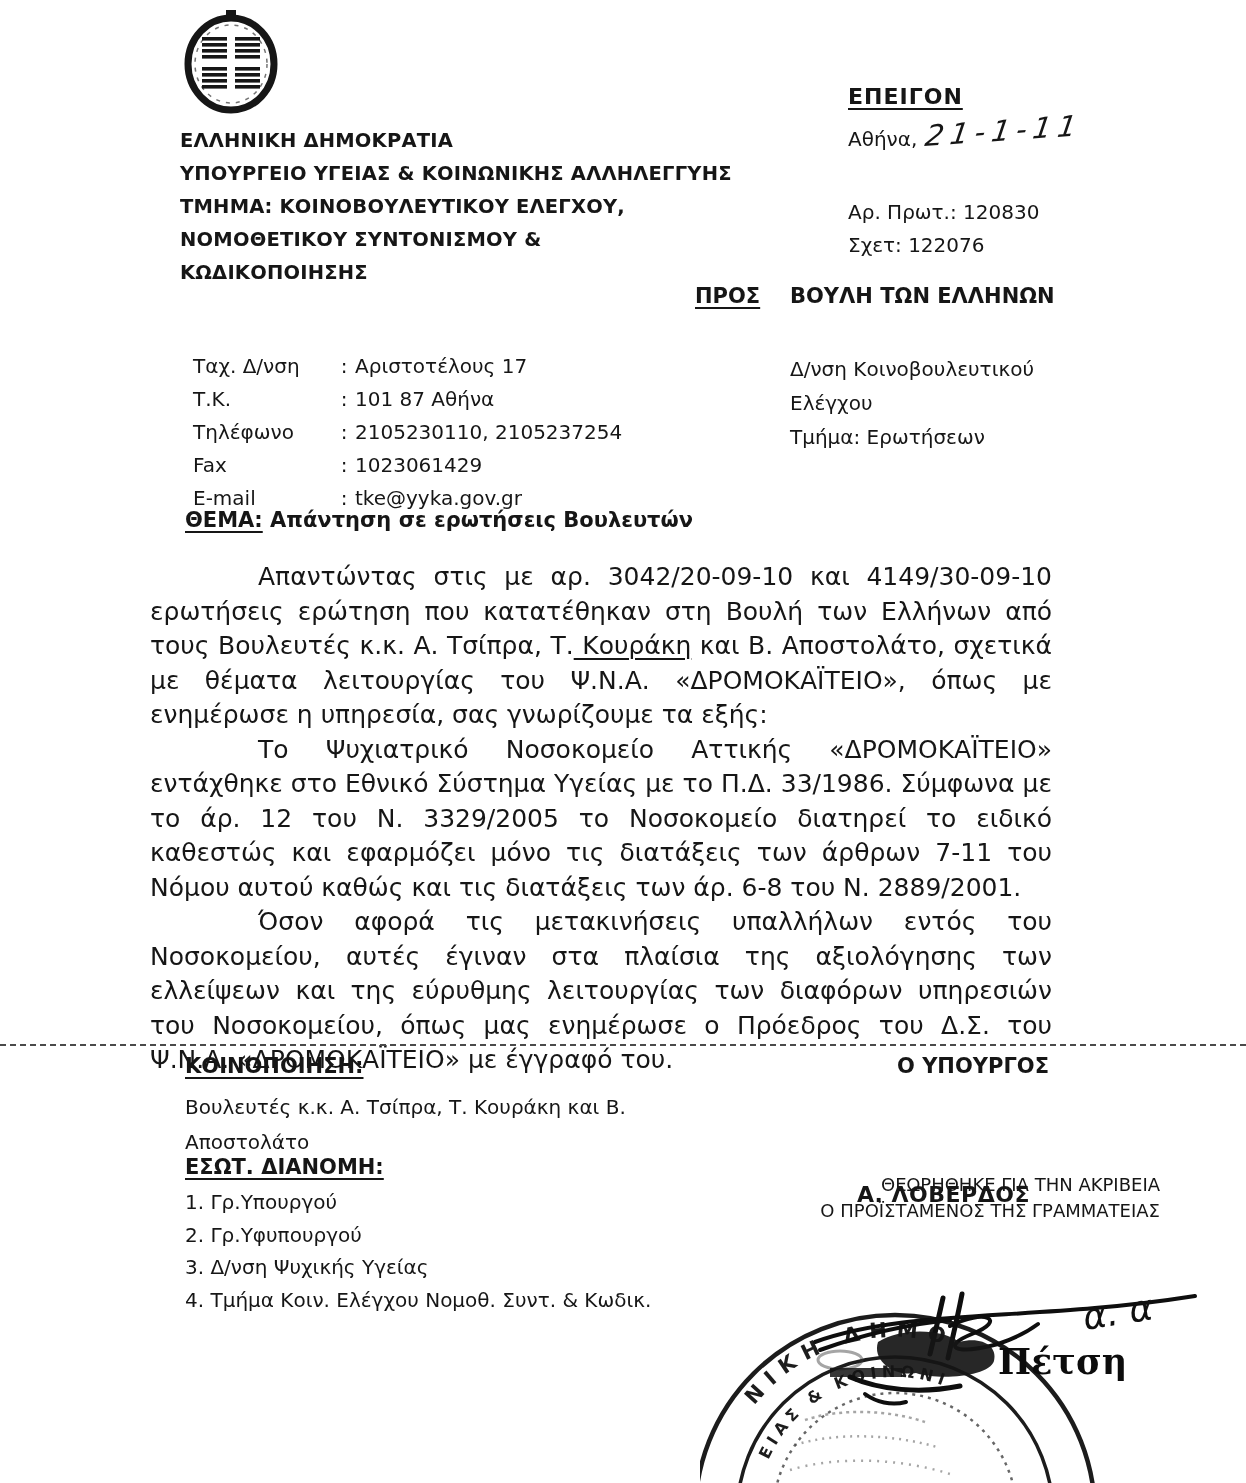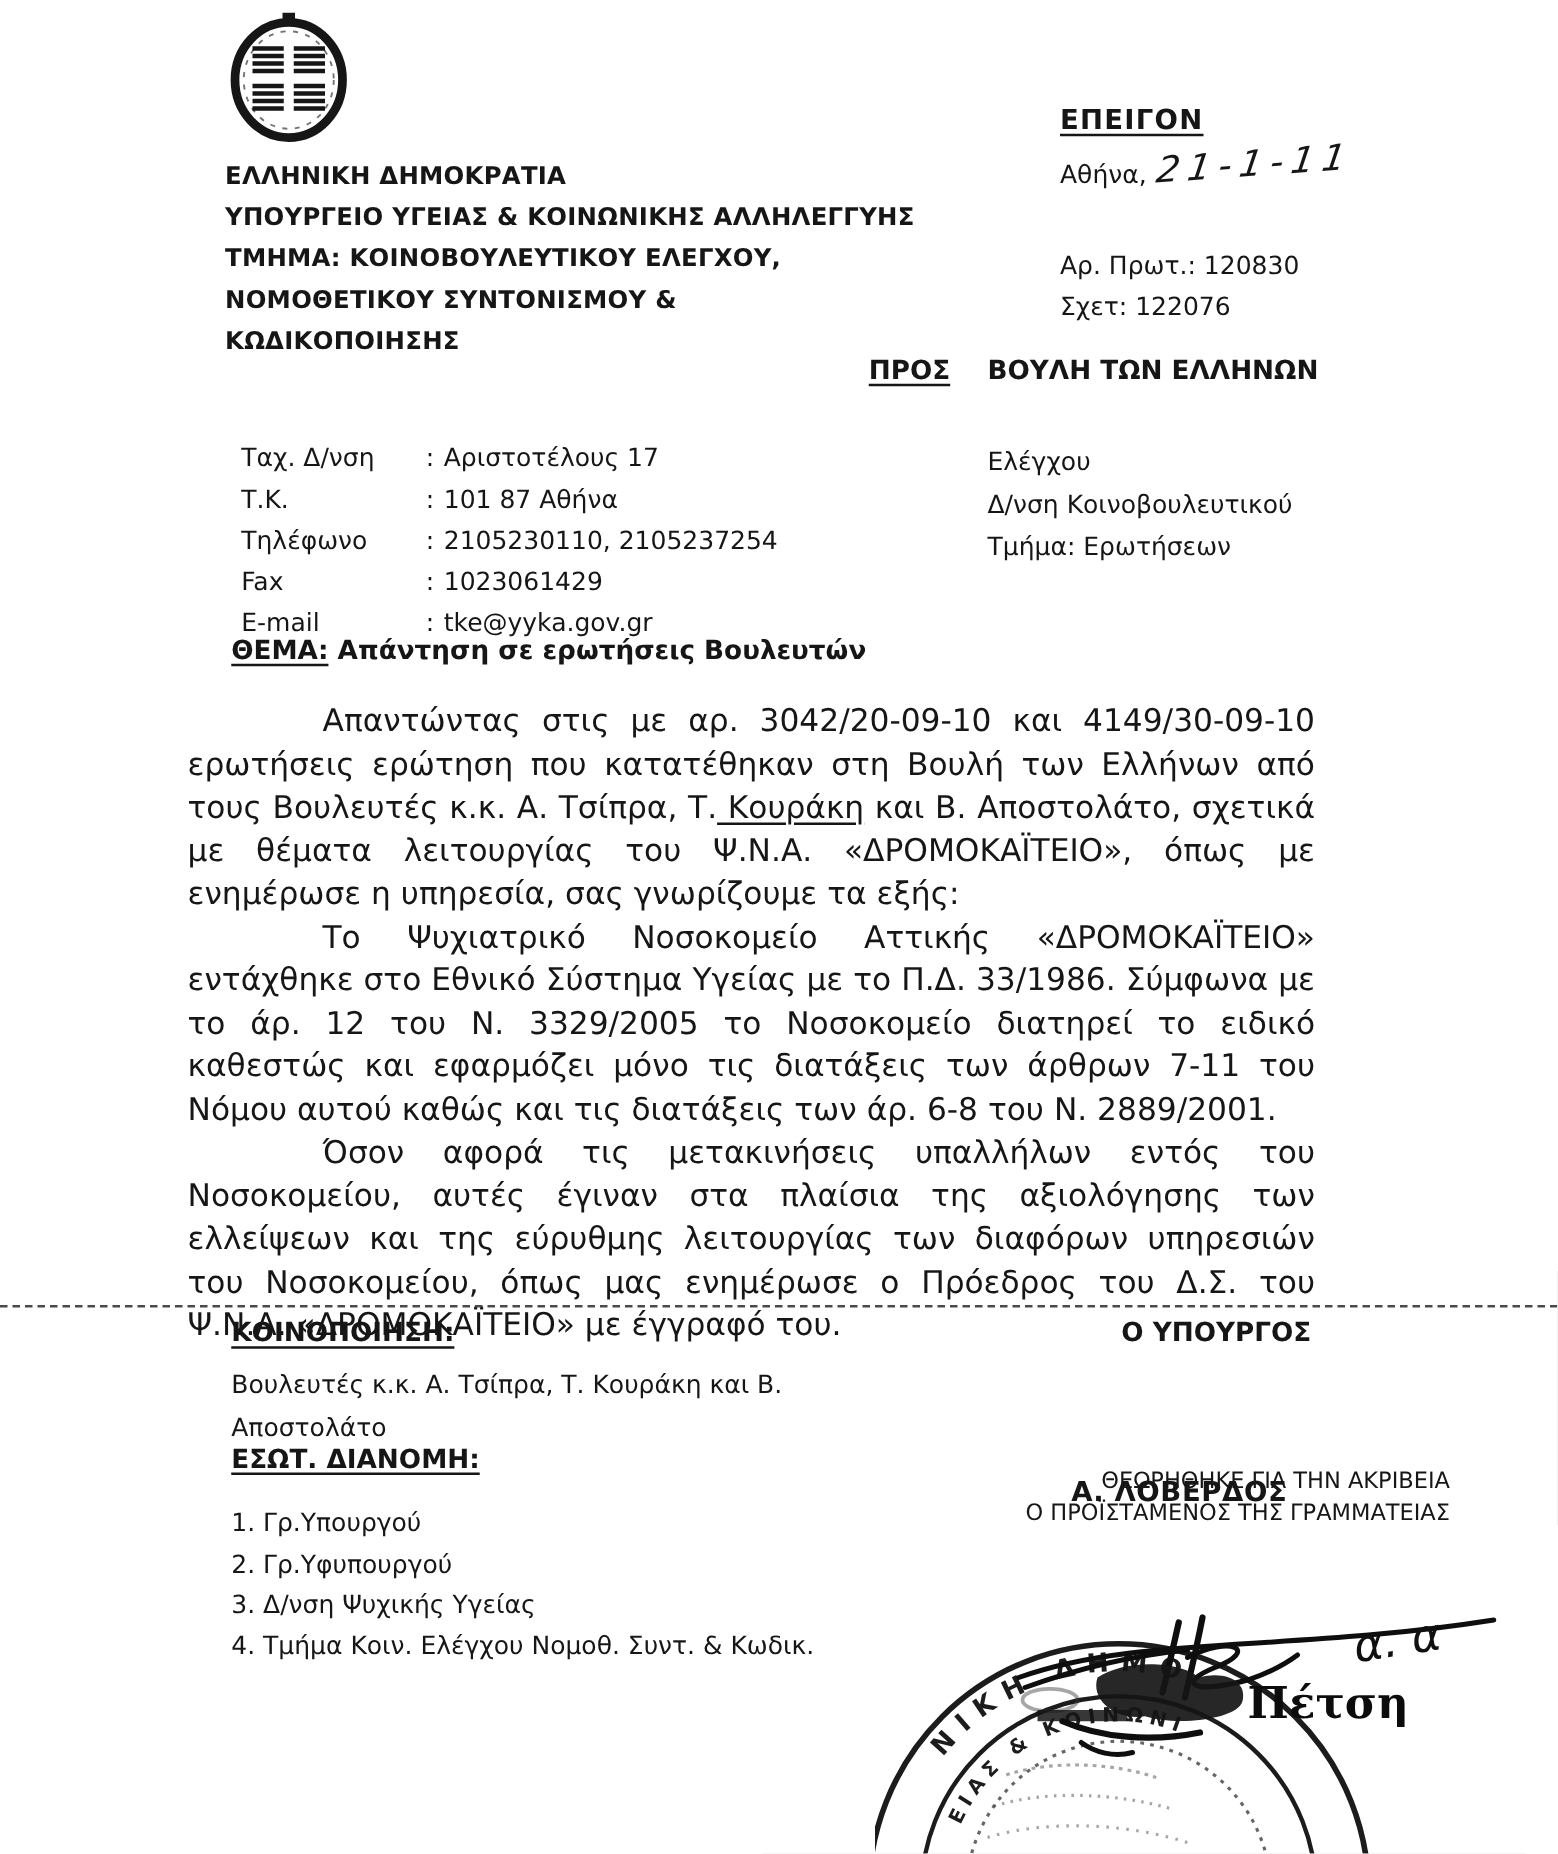--- a/index.html
+++ b/index.html
@@ -31,21 +31,21 @@
   .contact .sep{width:22px;text-align:center;}
   .recipient{left:790px;top:352px;font-size:20px;line-height:34px;}
   .subject{left:185px;top:508px;font-size:21px;font-weight:bold;}
   .bodytext{left:150px;top:560px;width:902px;font-size:25px;line-height:34.5px;text-align:justify;}
   .bodytext p{margin:0;text-indent:108px;}
   .sepline{left:0;top:1044px;width:1246px;height:0;border-top:2px dashed #4a4a4a;}
   .cc-label{left:185px;top:1054px;font-size:21px;font-weight:bold;text-align:right;}
   .minister-title{left:897px;top:1054px;font-size:21px;font-weight:bold;}
   .cc-lines{left:185px;top:1090px;font-size:20px;line-height:35px;}
   .internal-label{left:185px;top:1155px;font-size:21px;font-weight:bold;}
-  .internal-items{left:185px;top:1186px;font-size:20px;line-height:32.5px;margin-top:16px;}
+  .internal-items{left:185px;top:1186px;font-size:20px;line-height:32.5px;}
   .minister-name{left:857px;top:1182px;font-size:22px;font-weight:bold;letter-spacing:.5px;text-align:center;}
   .certify{left:720px;top:1172px;width:440px;text-align:right;font-size:18px;line-height:26px;}
   .emblem-svg{left:183px;top:10px;}
   .stamp-svg{left:700px;top:1280px;}
   svg text{font-family:"DejaVu Sans", sans-serif;}
   .arc-out{font-size:21px;font-weight:bold;letter-spacing:9px;fill:#1c1c1c;}
   .arc-in{font-size:16px;font-weight:bold;letter-spacing:5px;fill:#1c1c1c;}
   .sig-initials{font-size:36px;font-style:italic;fill:#101010;}
   .sec-name{font-size:35px;font-weight:bold;font-family:"DejaVu Serif", serif;fill:#0c0c0c;}
 </style>
@@ -131,22 +131,22 @@
       <span>1023061429</span>
     </div>
     <div class="row">
       <span class="lab">E-mail</span>
       <span class="sep">:</span>
       <span>tke@yyka.gov.gr</span>
     </div>
   </div>
 
   <div class="abs recipient">
+    <div>Δ/νση Κοινοβουλευτικού</div>
     <div>Ελέγχου</div>
-    <div>Δ/νση Κοινοβουλευτικού</div>
     <div>Τμήμα: Ερωτήσεων</div>
   </div>
 
   <div class="abs subject">
     <span class="u">ΘΕΜΑ:</span>
     <span>Απάντηση σε ερωτήσεις Βουλευτών</span>
   </div>
 
   <div class="abs bodytext">
     <p><span>Απαντώντας στις με αρ. 3042/20-09-10 και 4149/30-09-10 ερωτήσεις ερώτηση που κατατέθηκαν στη Βουλή των Ελλήνων από τους Βουλευτές κ.κ. Α. Τσίπρα, Τ.</span><span class="u"> Κουράκη</span><span> και Β. Αποστολάτο, σχετικά με θέματα λειτουργίας του Ψ.Ν.Α. «ΔΡΟΜΟΚΑΪΤΕΙΟ», όπως με ενημέρωσε η υπηρεσία, σας γνωρίζουμε τα εξής:</span></p>

